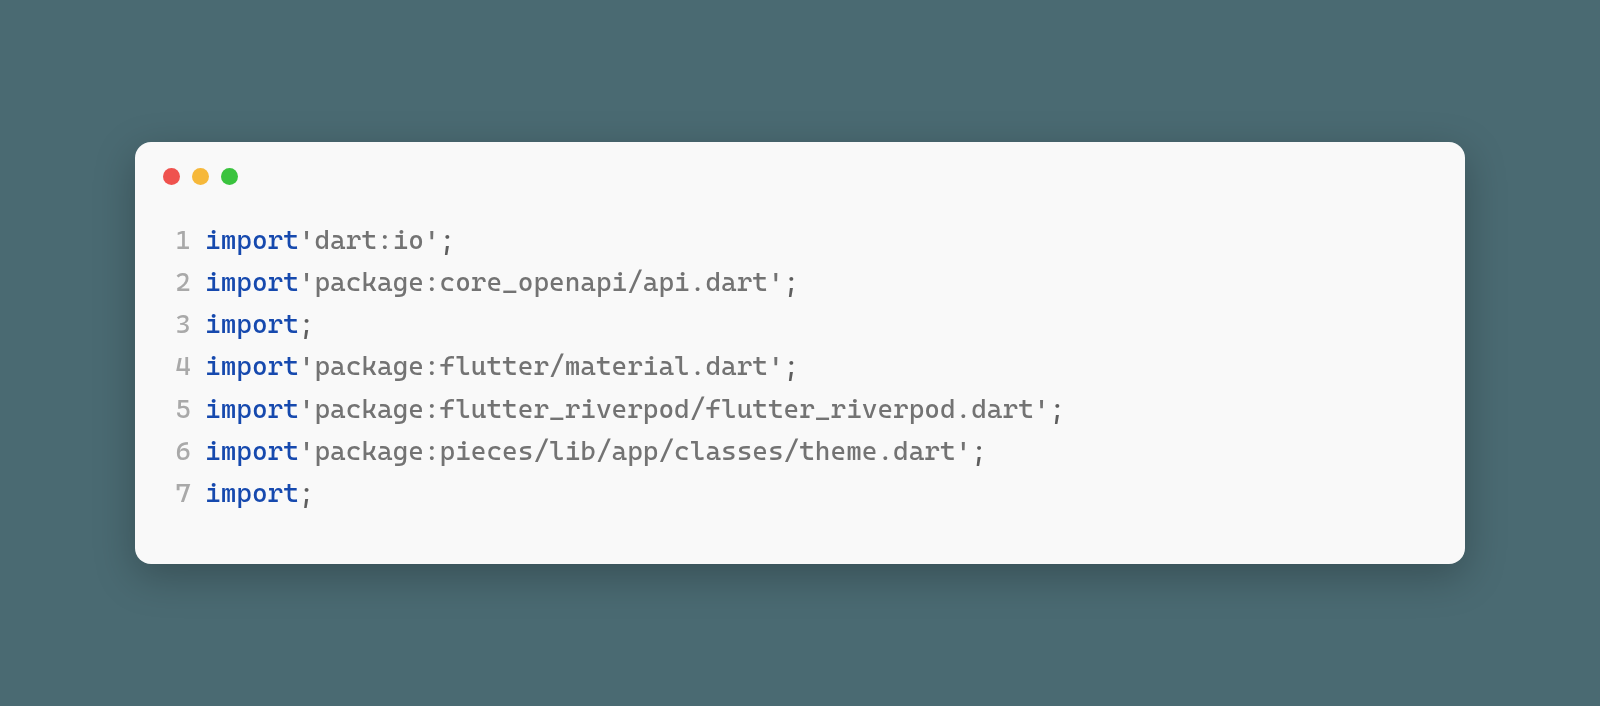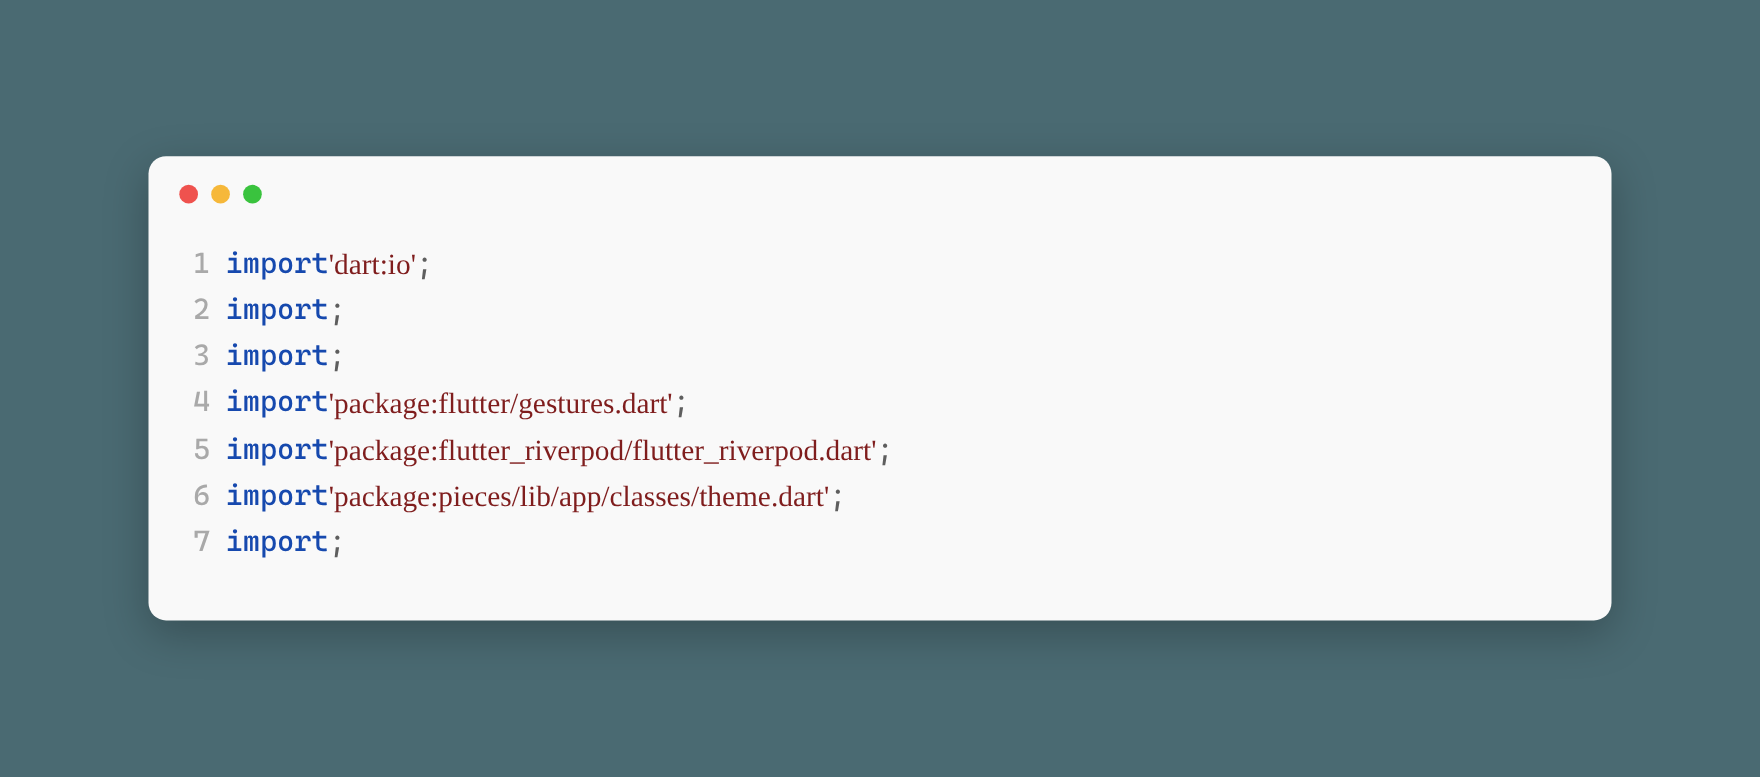--- a/index.html
+++ b/index.html
@@ -56,45 +56,45 @@
     .ln {
       width: 36px;
       text-align: right;
       color: #a9a9a9;
       padding-right: 14px;
       user-select: none;
       flex-shrink: 0;
     }
 
     .kw { color: #1649ae; text-align: center; }
-    .str { color: #7f1d1d; font-family: Liberation Serif, serif; }
+    .str { color: #737373; }
     .punc { color: #5e5e5e; }
   </style>
 </head>
 <body>
 
 <div class="window">
   <div class="titlebar">
     <span class="traffic-dot dot-red"></span>
     <span class="traffic-dot dot-yellow"></span>
     <span class="traffic-dot dot-green"></span>
   </div>
 
   <div class="code">
     <div class="code-line">
       <span class="ln">1</span><span class="kw">import</span> <span class="str">'dart:io'</span><span class="punc">;</span>
     </div>
     <div class="code-line">
-      <span class="ln">2</span><span class="kw">import</span> <span class="punc">;</span>
+      <span class="ln">2</span><span class="kw">import</span> <span class="str">'package:core_openapi/api.dart'</span><span class="punc">;</span>
     </div>
     <div class="code-line">
       <span class="ln">3</span><span class="kw">import</span> <span class="punc">;</span>
     </div>
     <div class="code-line">
-      <span class="ln">4</span><span class="kw">import</span> <span class="str">'package:flutter/gestures.dart'</span><span class="punc">;</span>
+      <span class="ln">4</span><span class="kw">import</span> <span class="str">'package:flutter/material.dart'</span><span class="punc">;</span>
     </div>
     <div class="code-line">
       <span class="ln">5</span><span class="kw">import</span> <span class="str">'package:flutter_riverpod/flutter_riverpod.dart'</span><span class="punc">;</span>
     </div>
     <div class="code-line">
       <span class="ln">6</span><span class="kw">import</span> <span class="str">'package:pieces/lib/app/classes/theme.dart'</span><span class="punc">;</span>
     </div>
     <div class="code-line">
       <span class="ln">7</span><span class="kw">import</span> <span class="punc">;</span>
     </div>

